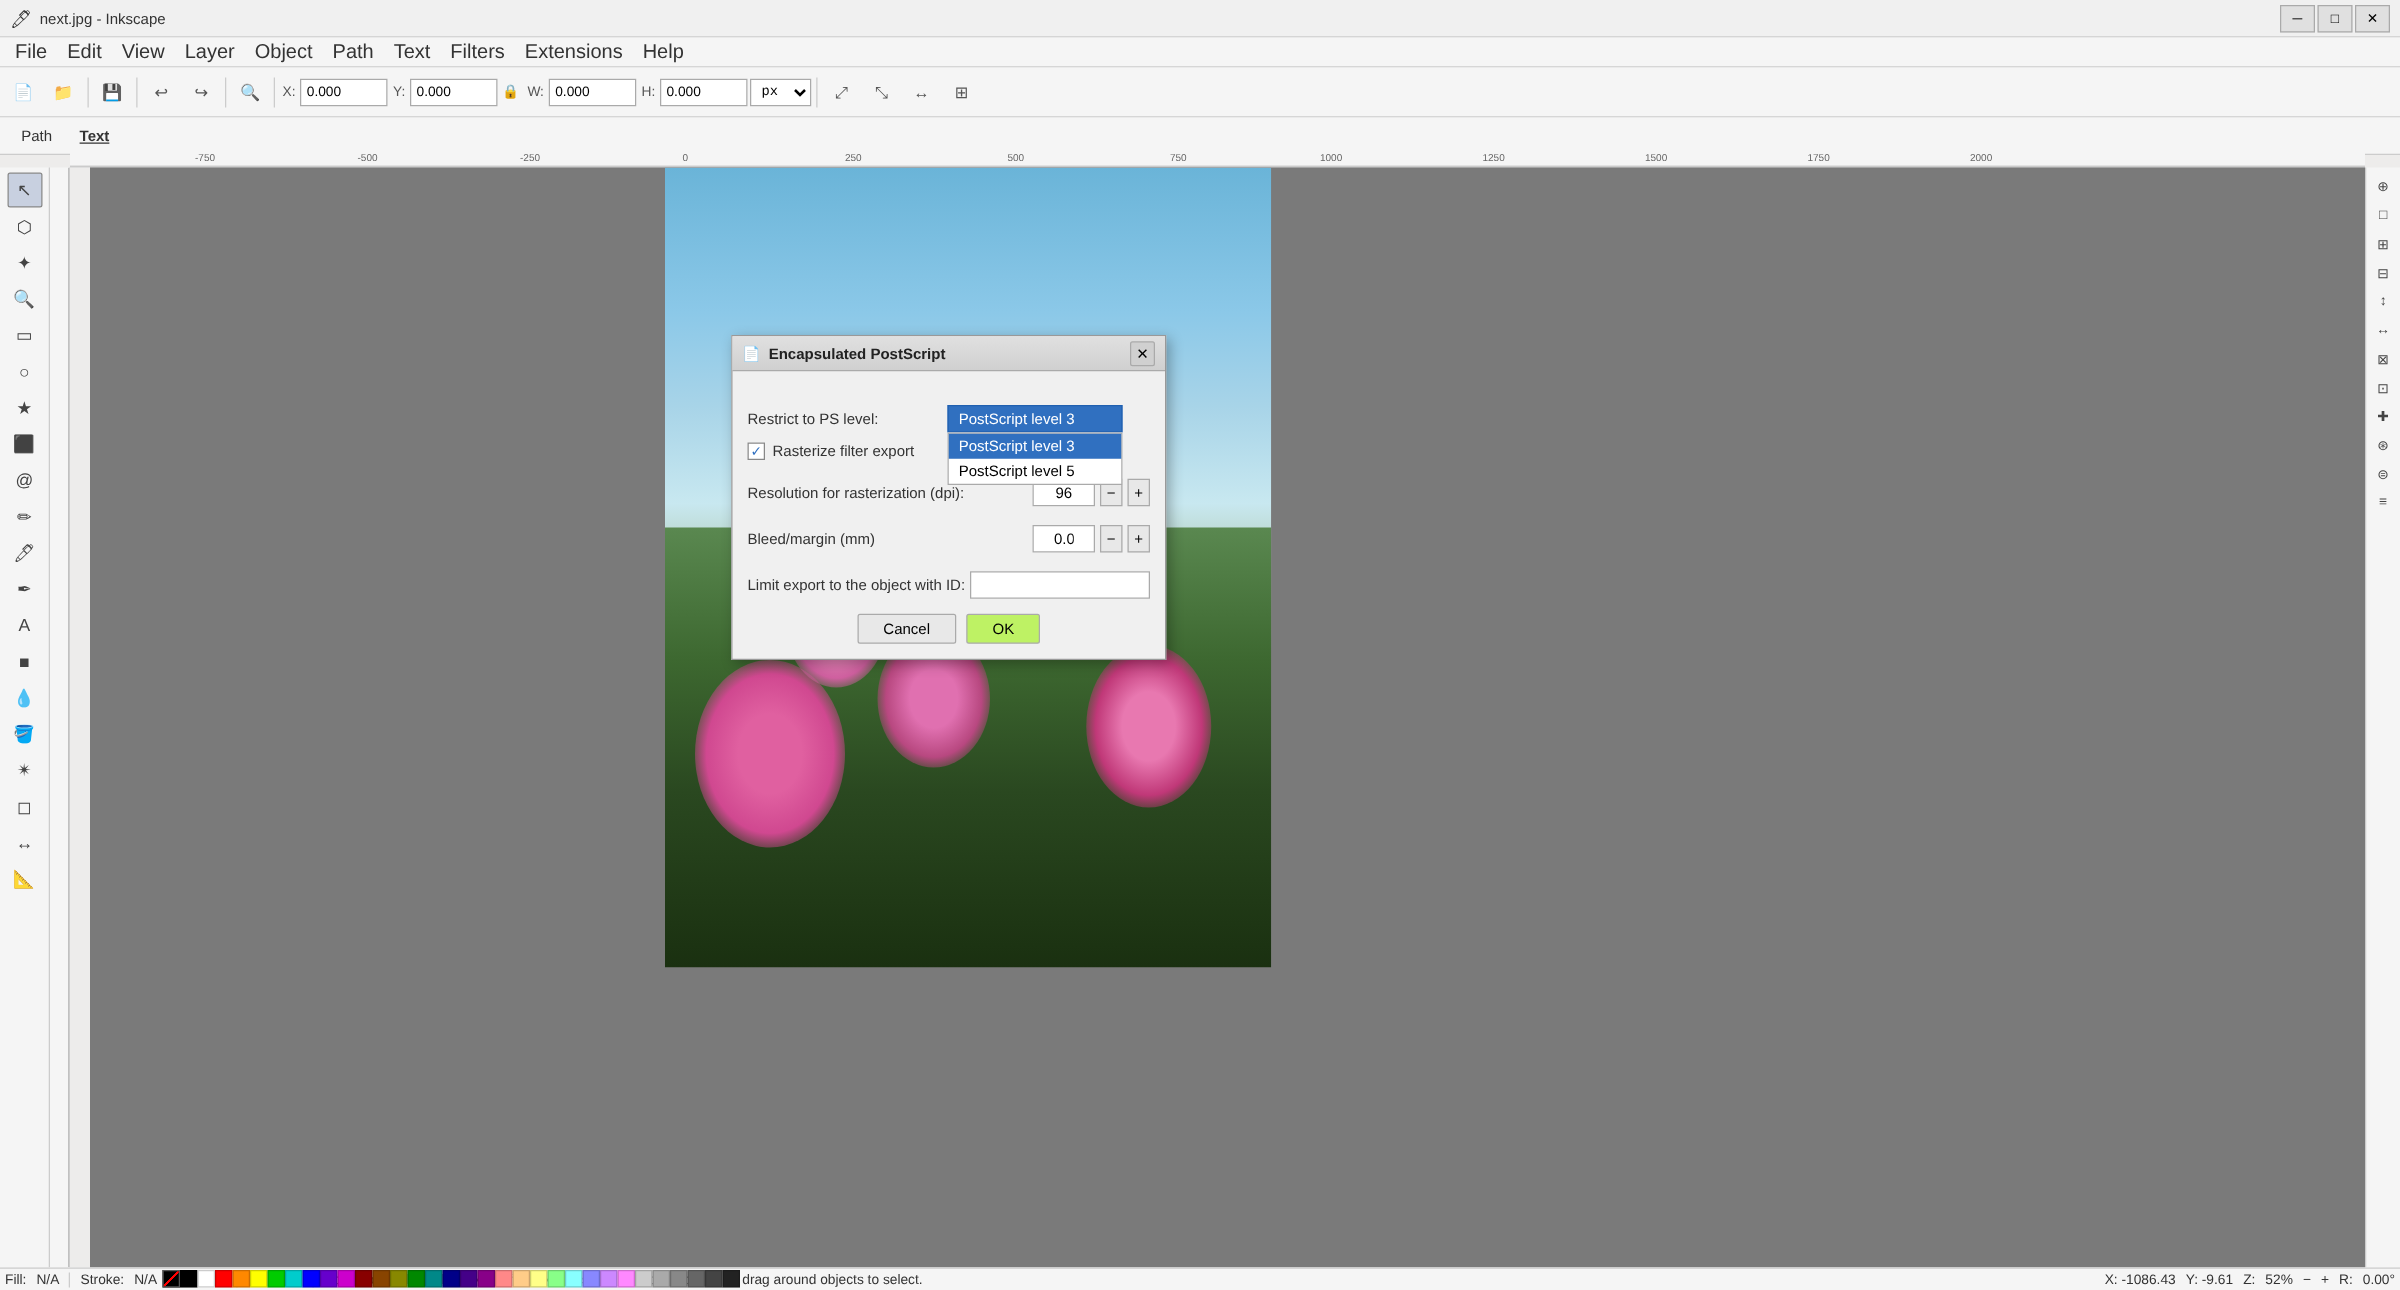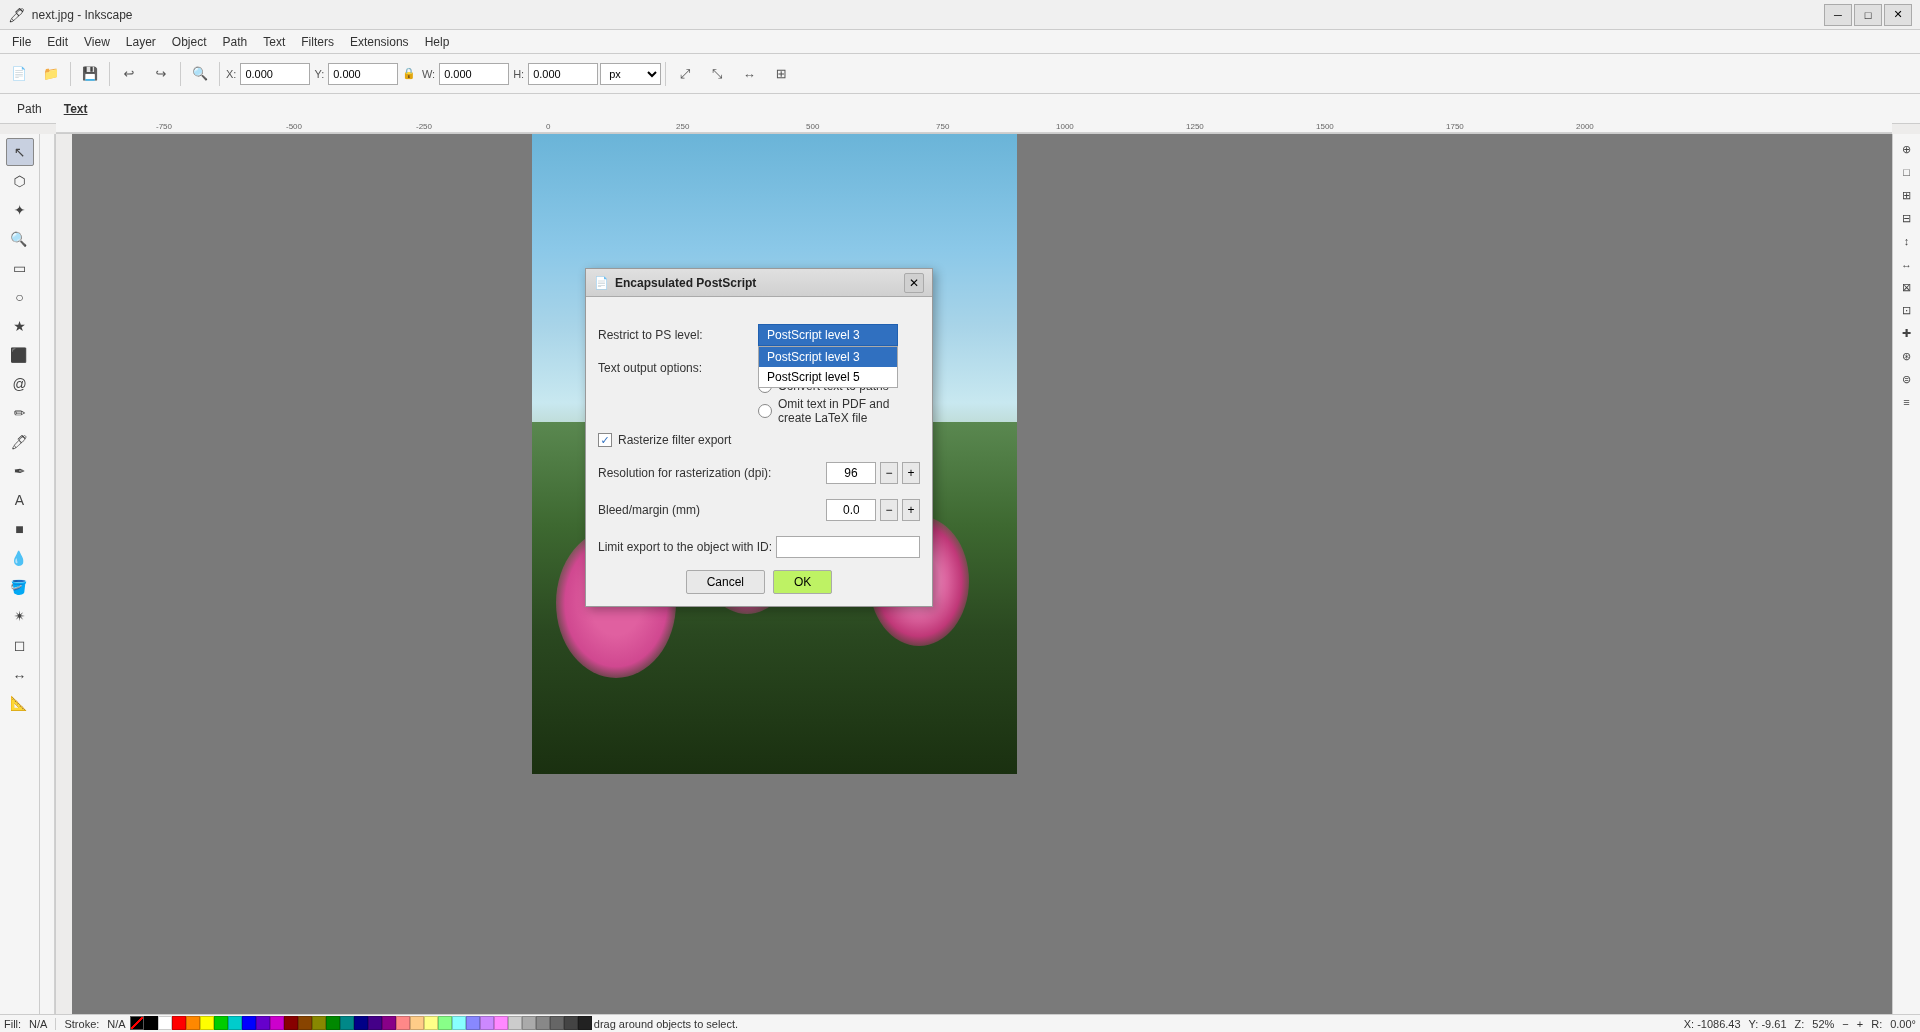--- a/index.html
+++ b/index.html
@@ -21,21 +21,21 @@
 
     
     .menu-bar {
       height: 24px;
       background: #f5f5f5;
       border-bottom: 1px solid #ccc;
       display: flex;
       align-items: center;
       padding: 0 4px;
     }
-    .menu-item { padding: 2px 8px; cursor: pointer; font-size: 12px; color: #333; }
+    .menu-item { padding: 2px 8px; cursor: pointer; font-size: 16px; color: #333; }
 
     
     .toolbar {
       height: 40px;
       background: #f5f5f5;
       border-bottom: 1px solid #ccc;
       display: flex;
       align-items: center;
       padding: 0 4px;
       gap: 2px;
@@ -172,21 +172,21 @@
   <div class="tb-sep"></div>
   <span class="tb-label">X:</span>
   <input class="tb-input" value="0.000" style="width: 70px;">
   <span class="tb-label">Y:</span>
   <input class="tb-input" value="0.000" style="width: 70px;">
   <span class="tb-label">🔒</span>
   <span class="tb-label">W:</span>
   <input class="tb-input" value="0.000" style="width: 70px;">
   <span class="tb-label">H:</span>
   <input class="tb-input" value="0.000" style="width: 70px;">
-  <select class="tb-input" style="width:61px;">
+  <select class="tb-input" style="width:49px;font-family:Liberation Mono, monospace;">
     <option>px</option>
     <option>mm</option>
     <option>cm</option>
   </select>
   <div class="tb-sep"></div>
   <div class="tb-btn">⤢</div>
   <div class="tb-btn">⤡</div>
   <div class="tb-btn">↔</div>
   <div class="tb-btn">⊞</div>
 </div>
@@ -357,37 +357,20 @@
         <span class="form-label">Restrict to PS level:</span>
         <div class="dropdown-container">
           <div class="dropdown-selected">PostScript level 3</div>
           <div class="dropdown-menu">
             <div class="dropdown-option selected-highlight">PostScript level 3</div>
             <div class="dropdown-option">PostScript level 5</div>
           </div>
         </div>
       </div>
 
-      <div class="form-row" style="align-items:flex-start;">
-        <span class="form-label">Text output options:</span>
-        <div class="radio-group">
-          <div class="radio-row">
-            <div class="radio-btn checked radio-btn-blue"></div>
-            <span>Embed fonts</span>
-          </div>
-          <div class="radio-row">
-            <div class="radio-btn"></div>
-            <span>Convert text to paths</span>
-          </div>
-          <div class="radio-row">
-            <div class="radio-btn"></div>
-            <span>Omit text in PDF and create LaTeX file</span>
-          </div>
-        </div>
-      </div>
 
       <div class="checkbox-row">
         <div class="checkbox-box checked"></div>
         <span>Rasterize filter export</span>
       </div>
 
       <div class="form-row">
         <span class="form-label" style="flex:1;">Resolution for rasterization (dpi):</span>
         <div class="spinner-row">
           <input class="spinner-input" value="96" style="">

